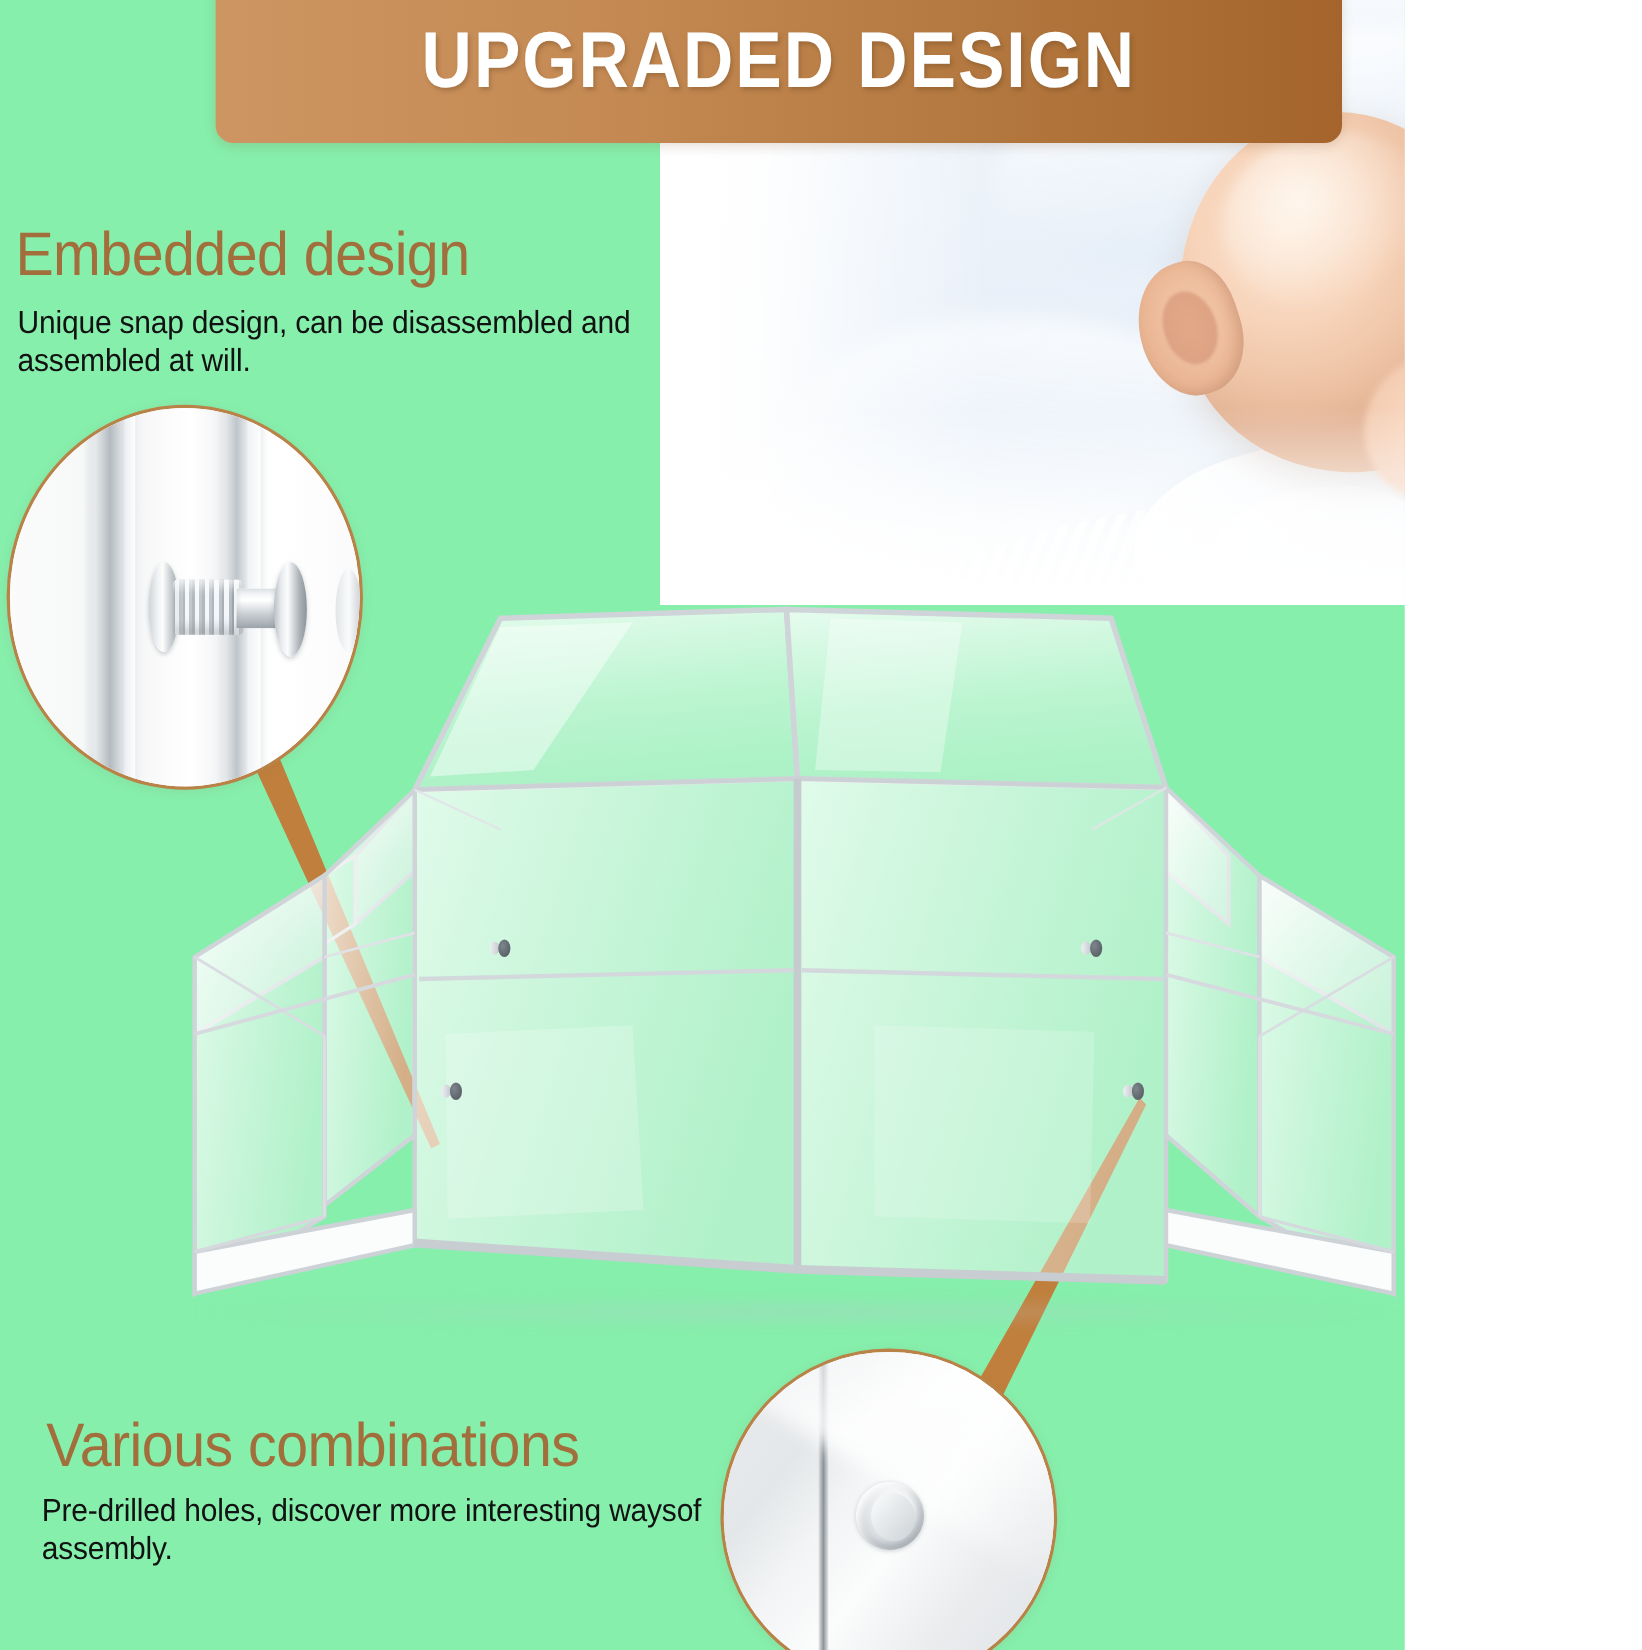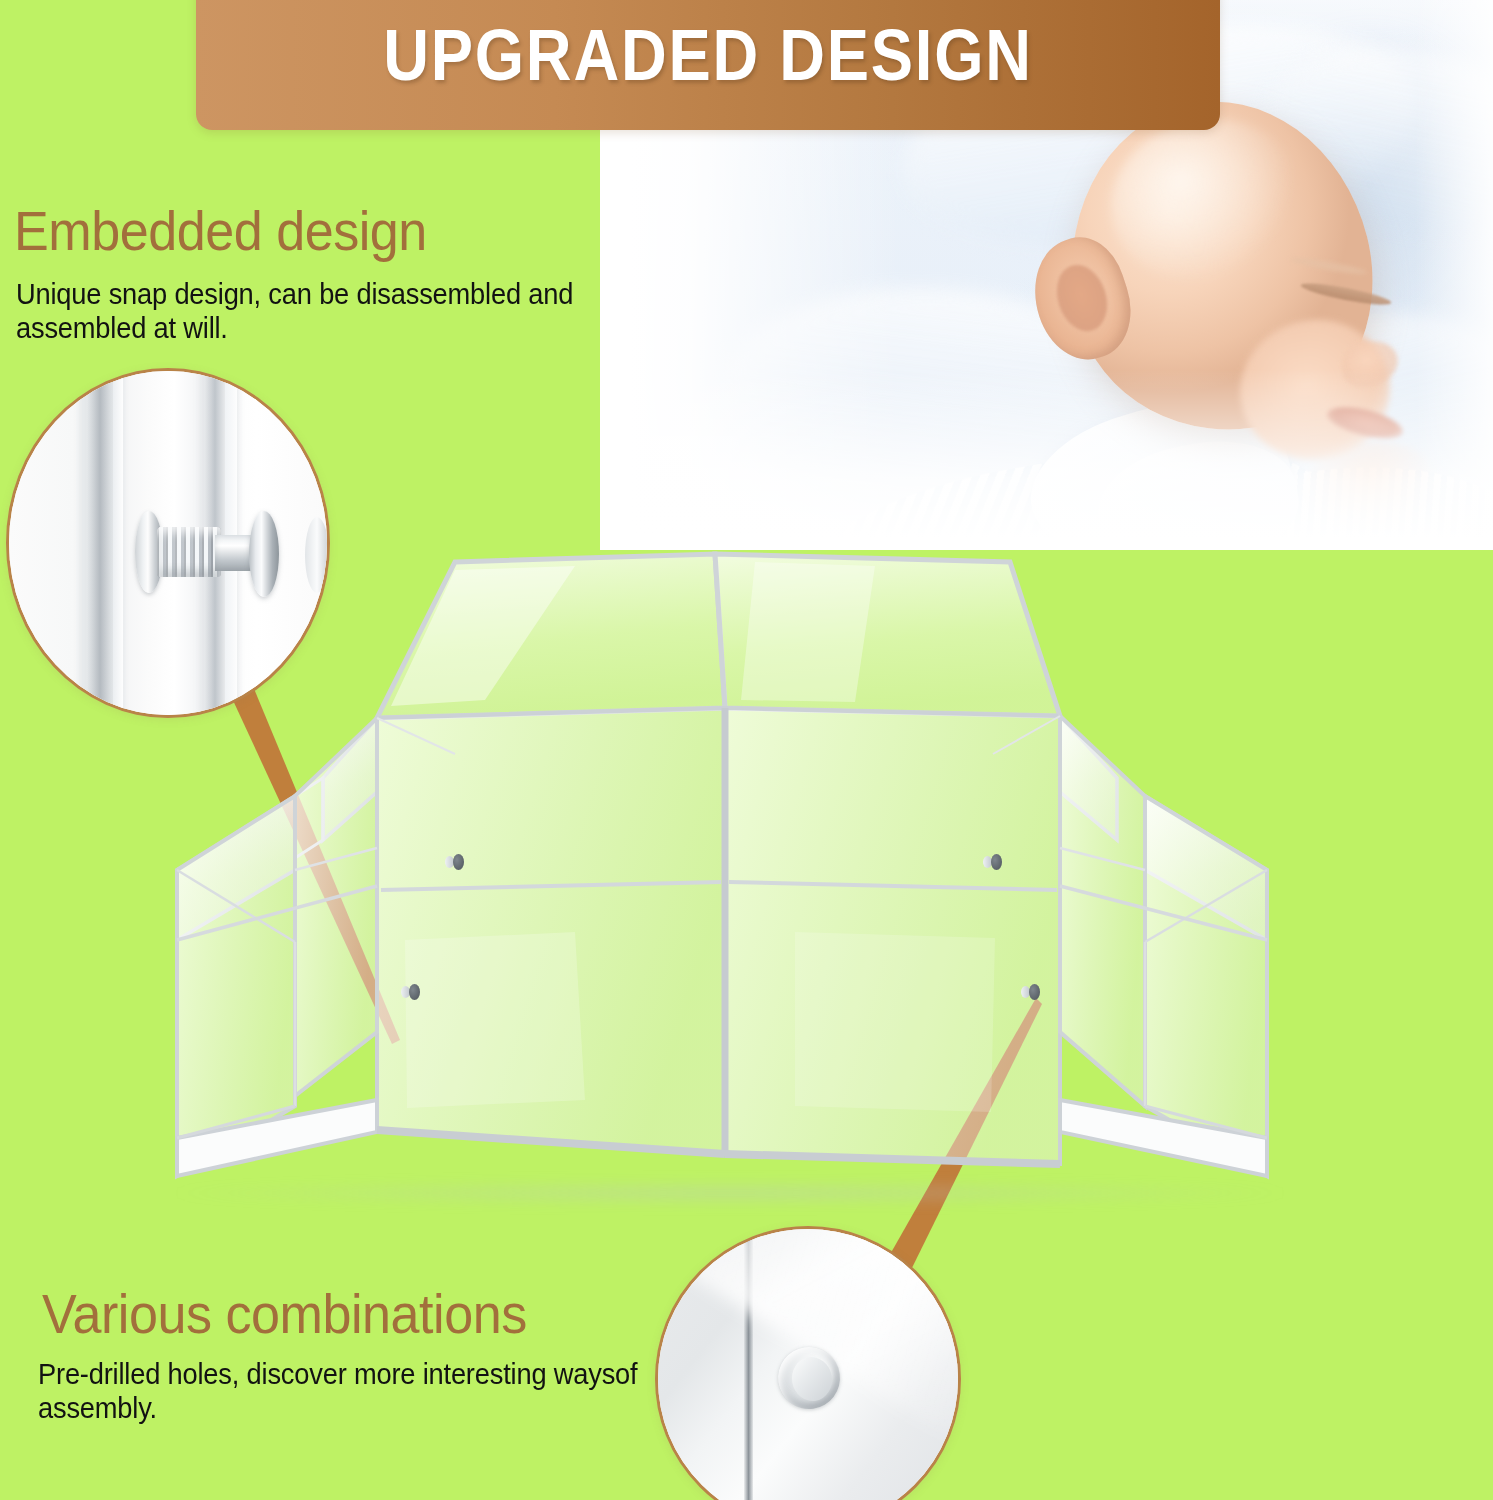--- a/index.html
+++ b/index.html
@@ -4,21 +4,21 @@
 <title>Upgraded Design — Acrylic Display Riser Infographic</title>
 <style>
   html,body{margin:0;padding:0;}
   body{
     width:1493px;height:1500px;
     background:#ffffff;
     font-family:"Liberation Sans", sans-serif;
     overflow:hidden;
     position:relative;
   }
-  .stage{position:absolute;left:0;top:0;width:1493px;height:1500px;overflow:hidden;background:#bef264;}
+  .stage{position:absolute;left:0;top:0;width:1277px;height:1500px;overflow:hidden;background:#86efac;}
 
   
   .baby-photo{
     position:absolute;left:600px;top:-10px;width:905px;height:560px;
     overflow:hidden;
   }
   .baby-bg{
     position:absolute;inset:0;
     background:
       radial-gradient(ellipse 60% 55% at 78% 78%, rgba(214,228,242,.95) 0%, rgba(226,236,247,.6) 45%, rgba(255,255,255,0) 72%),

